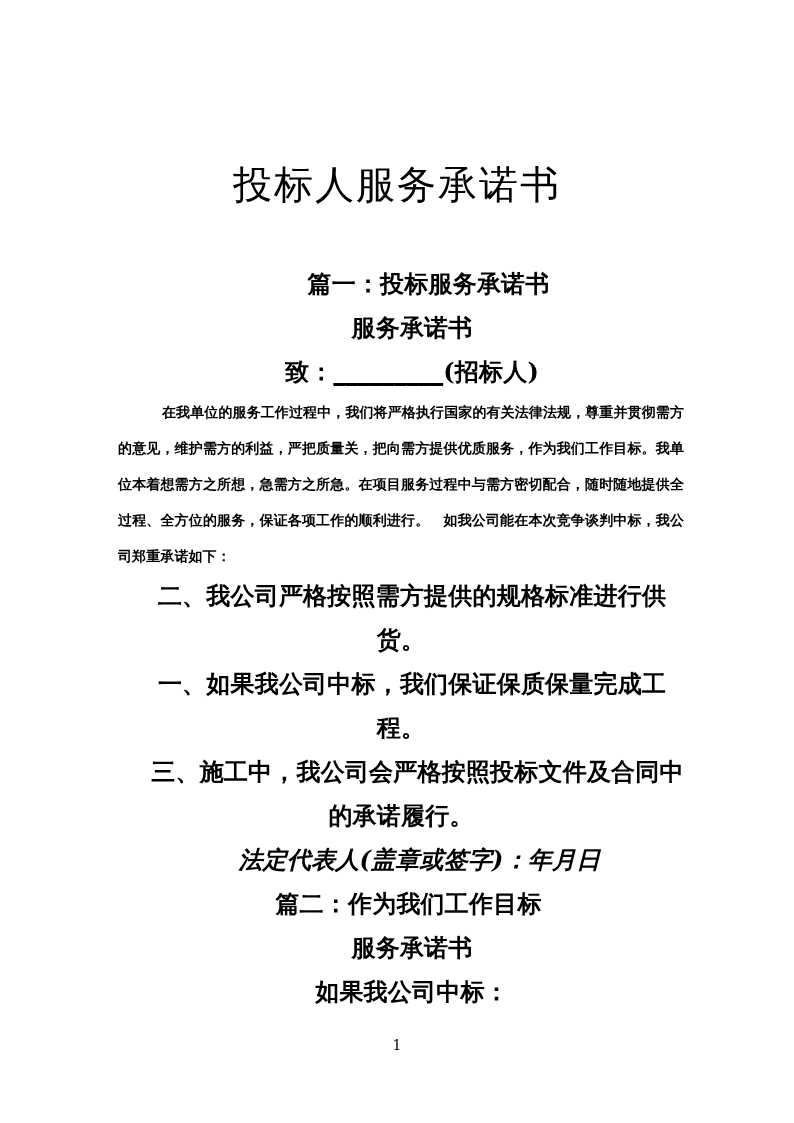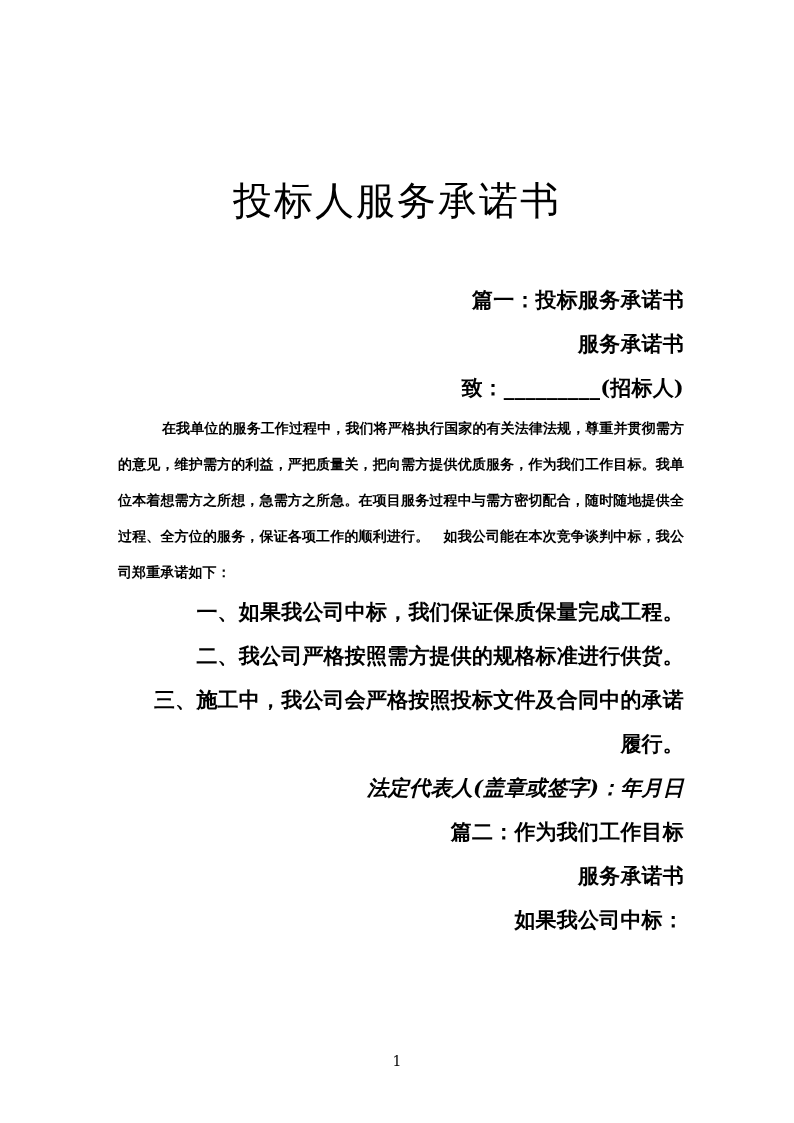--- a/index.html
+++ b/index.html
@@ -9,21 +9,21 @@
     background: #ffffff;
   }
   body {
     font-family: "DejaVu Serif", "Liberation Serif", serif;
     color: #000000;
   }
   .page {
     position: relative;
     width: 794px;
     height: 1067px;
-    margin: 16px auto;
+    margin: 0 auto;
     background: #ffffff;
     overflow: hidden;
     box-sizing: border-box;
   }
   .doc-title {
     position: absolute;
     left: 0;
     top: 131px;
     width: 794px;
     text-align: center;
@@ -34,46 +34,47 @@
     font-family: "DejaVu Serif", "Liberation Serif", serif;
     white-space: nowrap;
   }
   .body-block {
     position: absolute;
     left: 118px;
     top: 262px;
     width: 566px;
   }
   .ln {
-    font-size: 21px;
+    font-size: 24px;
     line-height: 44px;
     font-weight: bold;
     letter-spacing: 0.2px;
     font-family: "DejaVu Serif", "Liberation Serif", serif;
     white-space: pre-wrap;
     word-break: break-all;
-    text-align: right;
+    text-align: center;
   }
   .ind-07 { text-indent: 15px; }
   .ind-1  { text-indent: 22px; }
   .ind-15 { text-indent: 33px; }
   .ind-17 { text-indent: 37px; font-style: italic; }
   .ind-25 { text-indent: 55px; }
   .para {
     font-size: 14px;
     line-height: 36px;
     font-weight: bold;
     font-family: "DejaVu Serif", "Liberation Serif", serif;
     text-align: justify;
     text-justify: inter-character;
     text-indent: 44px;
     word-break: break-all;
     letter-spacing: 0.1px;
   }
   .blank-rule {
+    text-decoration: underline;
     text-decoration-thickness: 1.5px;
     text-underline-offset: 3px;
   }
   .page-number {
     position: absolute;
     left: 0;
     top: 1036px;
     width: 794px;
     text-align: center;
     font-size: 14px;
@@ -92,23 +93,23 @@
   <div class="body-block">
 
     <div class="ln ind-25">篇一：投标服务承诺书</div>
 
     <div class="ln ind-1">服务承诺书</div>
 
     <div class="ln ind-1"><span>致：</span><span class="blank-rule">_________</span><span>(招标人)</span></div>
 
     <div class="para">在我单位的服务工作过程中，我们将严格执行国家的有关法律法规，尊重并贯彻需方的意见，维护需方的利益，严把质量关，把向需方提供优质服务，作为我们工作目标。我单位本着想需方之所想，急需方之所急。在项目服务过程中与需方密切配合，随时随地提供全过程、全方位的服务，保证各项工作的顺利进行。　如我公司能在本次竞争谈判中标，我公司郑重承诺如下：</div>
 
+    <div class="ln ind-1">二、我公司严格按照需方提供的规格标准进行供货。</div>
+
     <div class="ln ind-1">一、如果我公司中标，我们保证保质保量完成工程。</div>
-
-    <div class="ln ind-1">二、我公司严格按照需方提供的规格标准进行供货。</div>
 
     <div class="ln ind-15">三、施工中，我公司会严格按照投标文件及合同中的承诺履行。</div>
 
     <div class="ln ind-17">法定代表人(盖章或签字)：年月日</div>
 
     <div class="ln ind-07">篇二：作为我们工作目标</div>
 
     <div class="ln ind-1">服务承诺书</div>
 
     <div class="ln ind-1">如果我公司中标：</div>

